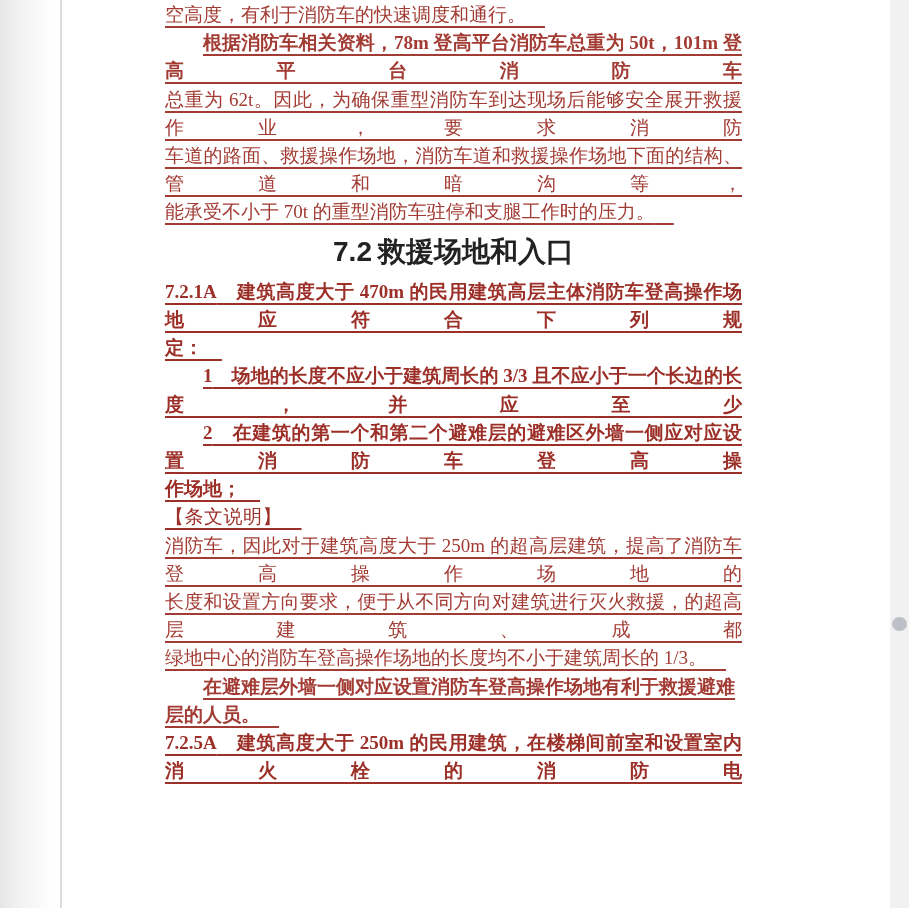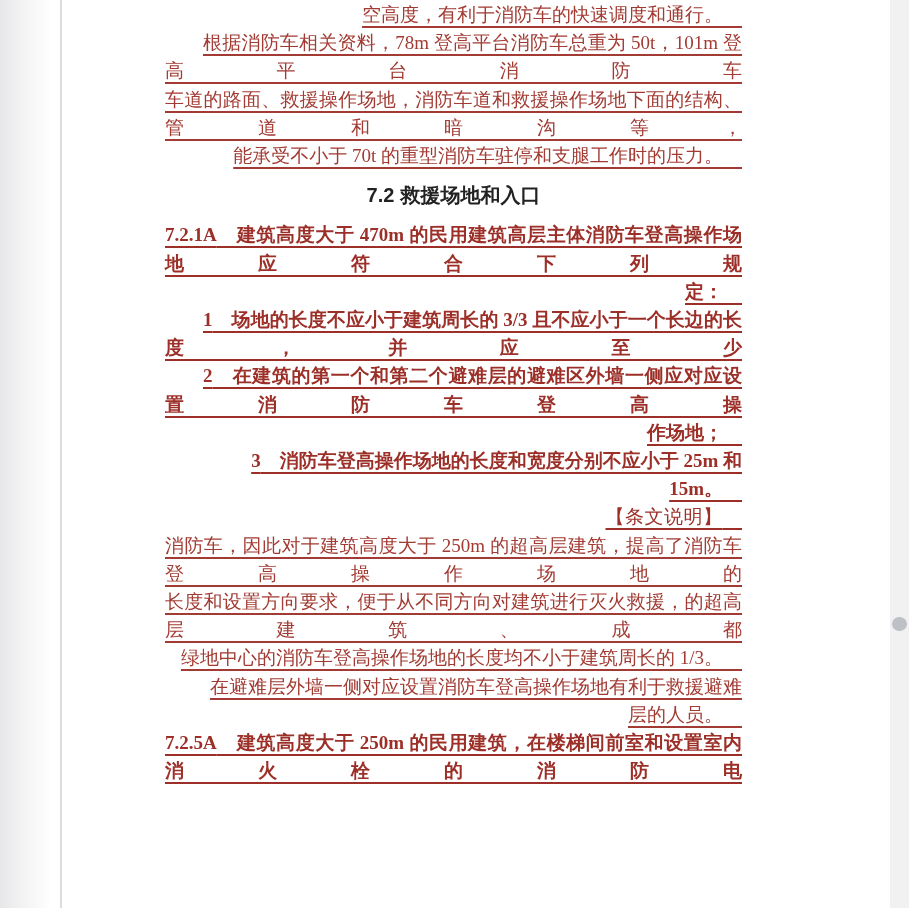--- a/index.html
+++ b/index.html
@@ -35,60 +35,60 @@
   .line{
     font-size:19px;line-height:28.2px;
     color:var(--red,#a23b33);
     text-decoration:underline;
     text-decoration-thickness:1.5px;
     text-underline-offset:4.5px;
     text-decoration-color:var(--red,#a23b33);
     white-space:normal;
   }
   .full{text-align:justify;text-align-last:justify;}
-  .ind{text-indent:2em;}
-  .end{text-align:right;}
+  .ind{text-indent:2em;font-weight:bold;}
+  .end{text-align:left;}
   .end::after,.label::after{content:"\2003";}
   .clause{font-weight:600;color:var(--redbold,#9c2f28);text-decoration-color:var(--redbold,#9c2f28);}
   .lead{font-weight:700;}
   .label{
     font-family:"Liberation Sans","DejaVu Sans",sans-serif;
     font-weight:400;color:var(--redbold,#9c2f28);
     text-decoration-color:var(--redbold,#9c2f28);
     letter-spacing:0.5px;
   }
   .heading{
     font-family:"Liberation Sans","DejaVu Sans",sans-serif;
-    font-weight:700;font-size:20px;
+    font-weight:700;font-size:28px;
     color:var(--black,#222222);
     text-decoration:none;
     text-align:center;text-align-last:center;
     margin:11px 0 12px 0;
   }
   .heading .lead{margin-right:6px;}
 </style>
 </head>
 <body style="--red: #a23b33; --redbold: #9c2f28; --black: #222222; --track: #f1f1f2; --thumb: #bdc0c7;">
 
 <div class="left-shadow"></div>
 <div class="page-divider"></div>
 
 <div class="page">
   <div id="lines">
       <div class="line end"><span>空高度，有利于消防车的快速调度和通行。</span></div>
       <div class="line full ind"><span>根据消防车相关资料，78m 登高平台消防车总重为 50t，101m 登高平台消防车</span></div>
+      <div class="line full"><span>总重为 62t。因此，为确保重型消防车到达现场后能够安全展开救援作业，要求消防</span></div>
       <div class="line full"><span>车道的路面、救援操作场地，消防车道和救援操作场地下面的结构、管道和暗沟等，</span></div>
       <div class="line end"><span>能承受不小于 70t 的重型消防车驻停和支腿工作时的压力。</span></div>
       <div class="line heading"><span class="lead">7.2</span><span>救援场地和入口</span></div>
       <div class="line full clause"><span class="lead">7.2.1A</span><span>　建筑高度大于 470m 的民用建筑高层主体消防车登高操作场地应符合下列规</span></div>
       <div class="line end clause"><span>定：</span></div>
       <div class="line full ind clause"><span class="lead">1</span><span>　场地的长度不应小于建筑周长的 3/3 且不应小于一个长边的长度，并应至少</span></div>
       <div class="line full ind clause"><span class="lead">2</span><span>　在建筑的第一个和第二个避难层的避难区外墙一侧应对应设置消防车登高操</span></div>
       <div class="line end clause"><span>作场地；</span></div>
-      <div class="line end ind clause"><span class="lead">3</span><span>　消防车登高操作场地的长度和宽度分别不应小于 25m 和 15m。</span></div>
       <div class="line end label"><span>【条文说明】</span></div>
       <div class="line full"><span>消防车，因此对于建筑高度大于 250m 的超高层建筑，提高了消防车登高操作场地的</span></div>
       <div class="line full"><span>长度和设置方向要求，便于从不同方向对建筑进行灭火救援，的超高层建筑、成都</span></div>
       <div class="line end"><span>绿地中心的消防车登高操作场地的长度均不小于建筑周长的 1/3。</span></div>
       <div class="line end ind"><span>在避难层外墙一侧对应设置消防车登高操作场地有利于救援避难层的人员。</span></div>
       <div class="line full clause"><span class="lead">7.2.5A</span><span>　建筑高度大于 250m 的民用建筑，在楼梯间前室和设置室内消火栓的消防电</span></div>
     </div>
 </div>
 
 <div class="scroll-track">

